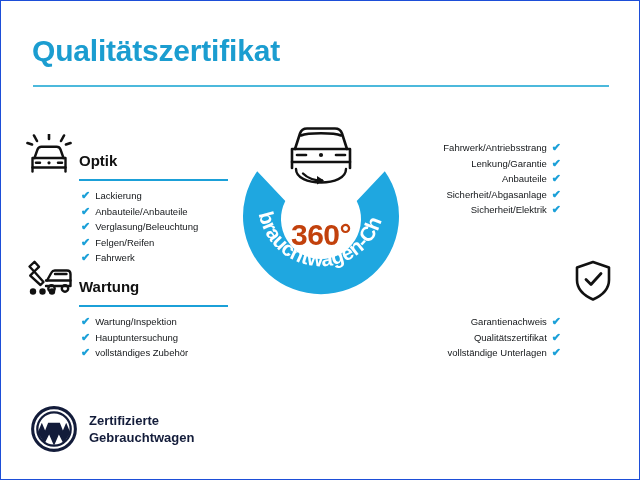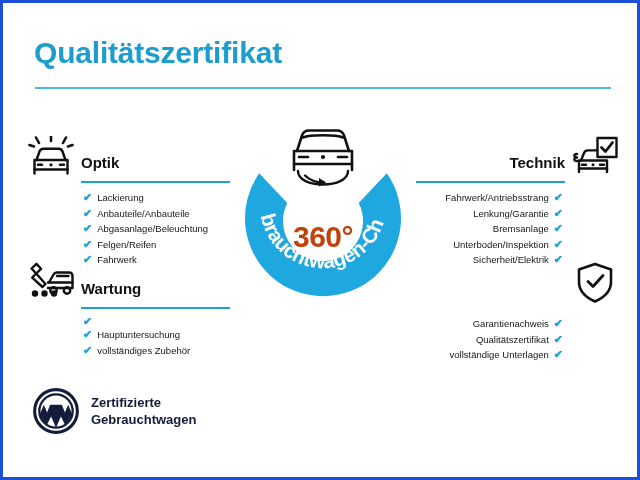--- a/index.html
+++ b/index.html
@@ -8,21 +8,21 @@
     background: #ffffff;
   }
   body {
     font-family: "Liberation Sans", sans-serif;
   }
   .page {
     position: relative;
     width: 640px;
     height: 480px;
     background: #ffffff;
-    border: 3px solid #1d4ed8;
+    border: 1px solid #1d4ed8;
     box-sizing: border-box;
     overflow: hidden;
   }
 
   
   .page-title {
     position: absolute;
     left: 31px;
     top: 33px;
     font-size: 30px;
@@ -145,21 +145,21 @@
     font-size: 30px;
     font-weight: bold;
     color: #c2410c;
     letter-spacing: -0.5px;
   }
 
   
   .footer-logo {
     position: absolute;
     left: 30px;
-    top: 385px;
+    top: 405px;
     display: flex;
     align-items: center;
   }
   .vw-mark { width: 46px; height: 46px; flex: 0 0 auto; }
   .vw-text {
     margin-left: 12px;
     font-size: 13px;
     font-weight: bold;
     color: #131c3a;
     line-height: 17px;
@@ -203,21 +203,21 @@
       <li class="check-item">
           <span class="tick">✔</span>
           <span>Lackierung</span>
         </li>
       <li class="check-item">
           <span class="tick">✔</span>
           <span>Anbauteile/Anbauteile</span>
         </li>
       <li class="check-item">
           <span class="tick">✔</span>
-          <span>Abgasanlage/Beleuchtung</span>
+          <span>Verglasung/Beleuchtung</span>
         </li>
       <li class="check-item">
           <span class="tick">✔</span>
           <span>Felgen/Reifen</span>
         </li>
       <li class="check-item">
           <span class="tick">✔</span>
           <span>Fahrwerk</span>
         </li>
     </ul>
@@ -242,69 +242,50 @@
         </svg>
       </div>
       <div class="sec-title-wrap">
         <div class="sec-title">Wartung</div>
         <div class="sec-underline"></div>
       </div>
     </div>
     <ul class="check-list">
       <li class="check-item">
           <span class="tick">✔</span>
+          <span>Wartung/Inspektion</span>
         </li>
       <li class="check-item">
           <span class="tick">✔</span>
           <span>Hauptuntersuchung</span>
         </li>
       <li class="check-item">
           <span class="tick">✔</span>
           <span>vollständiges Zubehör</span>
         </li>
     </ul>
   </div>
 
   <div class="section right sec-technik">
-    <div class="sec-head">
-      <div class="sec-icon">
-        <svg width="48" height="42" viewBox="0 0 48 42" fill="none" stroke="#111" stroke-width="2.4" stroke-linejoin="round" stroke-linecap="round">
-          <rect x="26.5" y="2" width="19" height="19"></rect>
-          <path d="M30.5 11.5 L34.5 15.5 L41.5 6.5" stroke-width="2.8"></path>
-          <path d="M10 24.5 L13 17 C13.7 15.2 15 14.4 16.8 14.4 L26 14.4"></path>
-          <path d="M8 24.5 L36 24.5 L36 32.5 L8 32.5 Z"></path>
-          <path d="M8 32.5 L8 36"></path>
-            <path d="M36 32.5 L36 36"></path>
-          <path d="M6 18 C2.5 18 2.5 21.5 6 21.5 C2.5 21.5 2.5 25 6 25"></path>
-          <path d="M11 28.8 L15 28.8"></path>
-            <path d="M29 28.8 L33 28.8"></path>
-          <circle cx="22" cy="28.8" r="1.5" fill="#111" stroke="none"></circle>
-        </svg>
-      </div>
-      <div class="sec-title-wrap">
-        <div class="sec-title">Technik</div>
-        <div class="sec-underline"></div>
-      </div>
-    </div>
     <ul class="check-list">
       <li class="check-item">
           <span class="tick">✔</span>
           <span>Fahrwerk/Antriebsstrang</span>
         </li>
       <li class="check-item">
           <span class="tick">✔</span>
           <span>Lenkung/Garantie</span>
         </li>
       <li class="check-item">
           <span class="tick">✔</span>
-          <span>Bremsanlage</span>
-        </li>
-      <li class="check-item">
-          <span class="tick">✔</span>
-          <span>Unterboden/Inspektion</span>
+          <span>Anbauteile</span>
+        </li>
+      <li class="check-item">
+          <span class="tick">✔</span>
+          <span>Sicherheit/Abgasanlage</span>
         </li>
       <li class="check-item">
           <span class="tick">✔</span>
           <span>Sicherheit/Elektrik</span>
         </li>
     </ul>
   </div>
 
   <div class="section right sec-garantie">
     <div class="sec-head">

